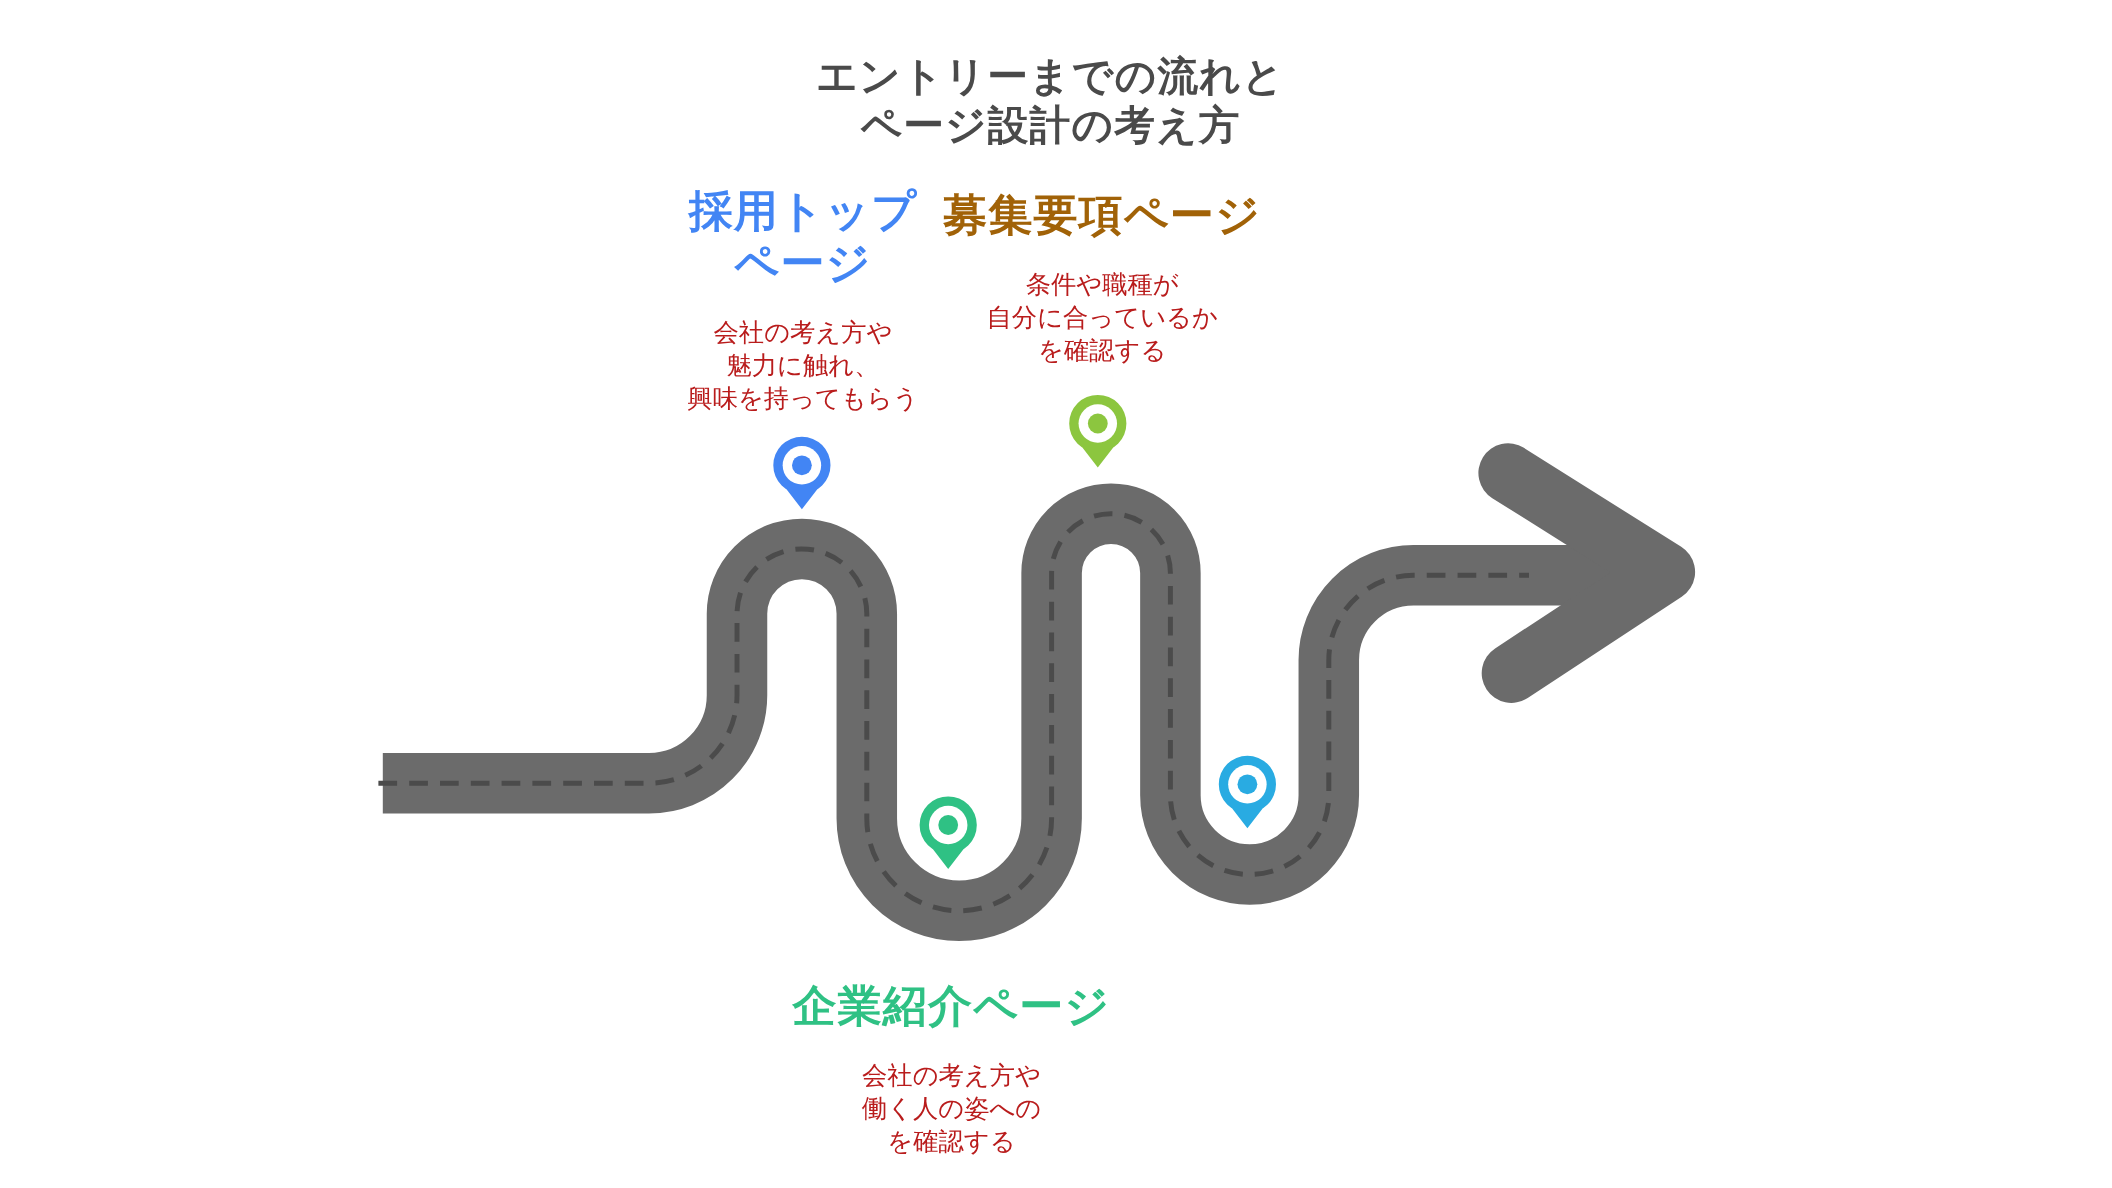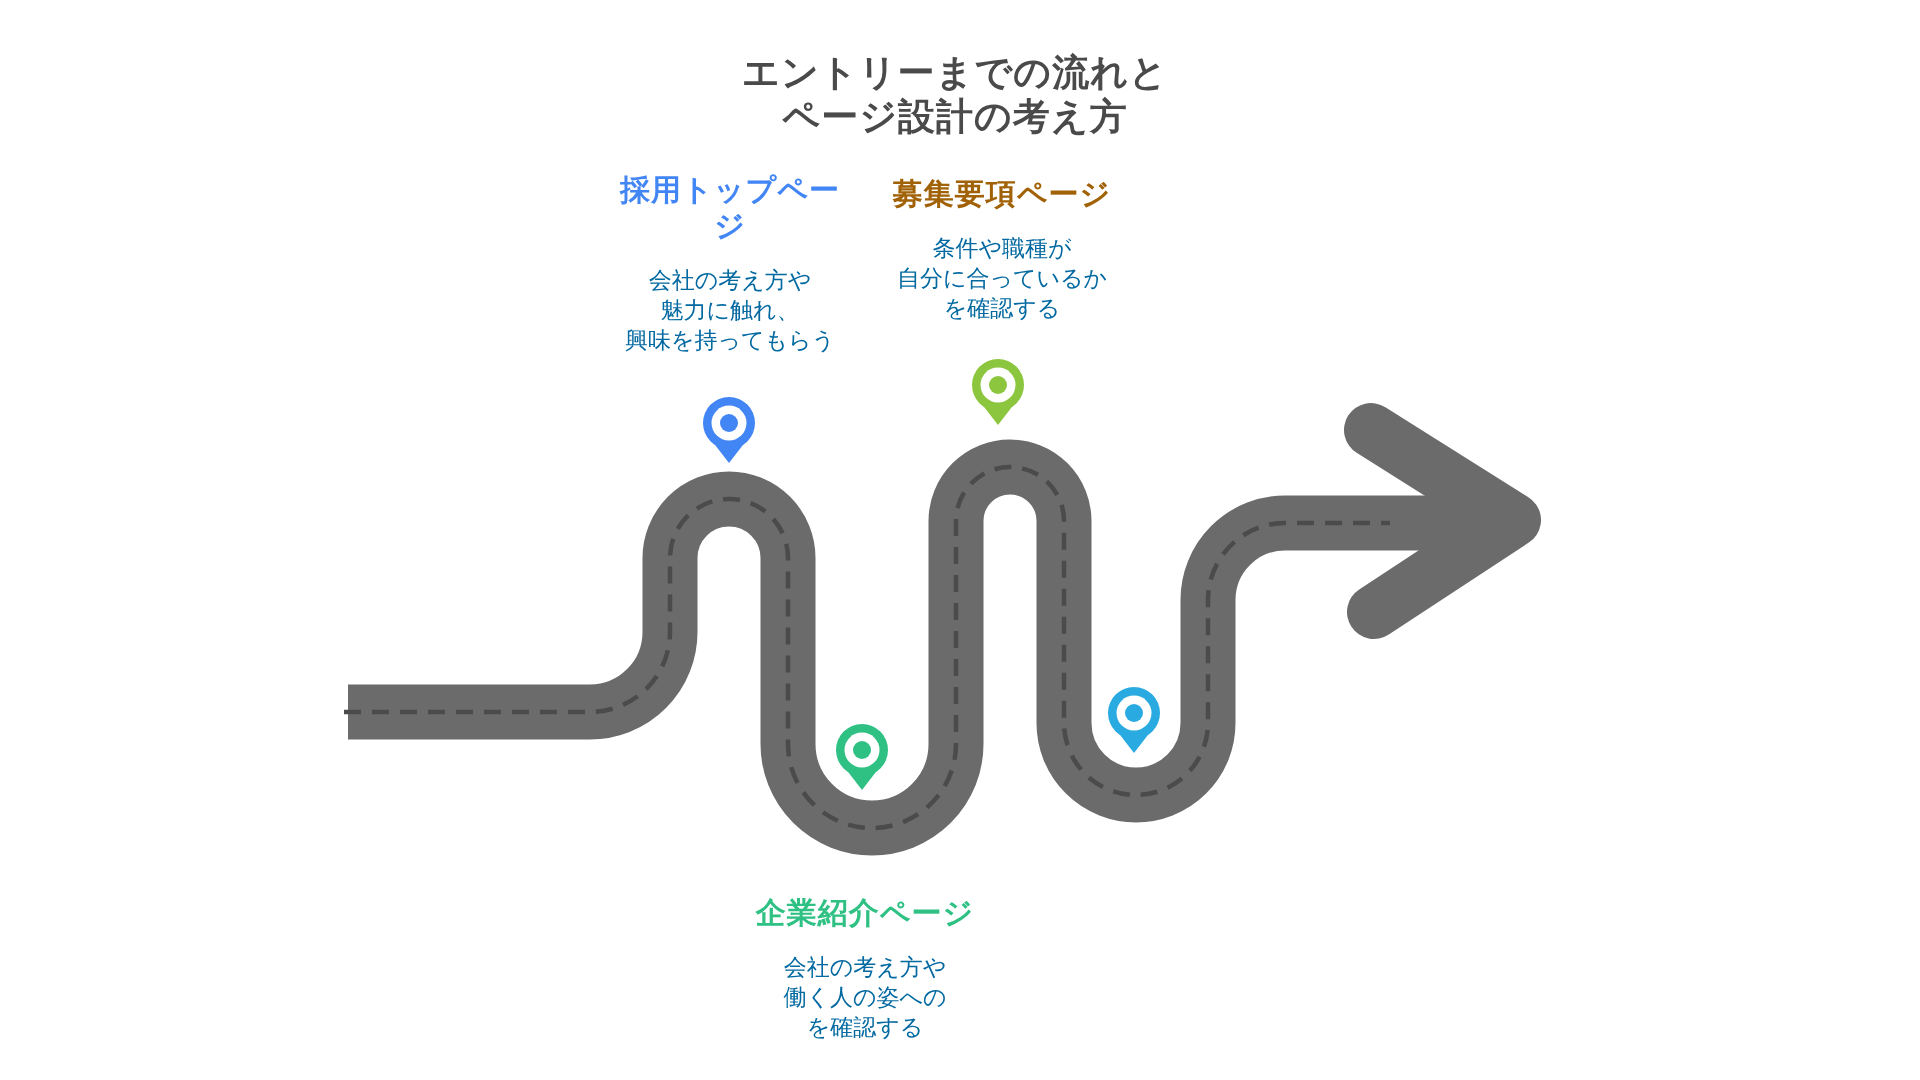--- a/index.html
+++ b/index.html
@@ -1,34 +1,34 @@
 <!DOCTYPE html>
 <html><head>
 <meta charset="utf-8">
 <style>
   html,body { margin:0; padding:0; background:#ffffff; }
   .stage {
     position:relative; width:1728px; height:1080px; background:#ffffff;
-    overflow:hidden; font-family:Liberation Serif, serif;border-radius:25px;
+    overflow:hidden; font-family:Liberation Mono, monospace;border-radius:25px;
   }
   .road-svg { position:absolute; left:0; top:0; width:1920px; height:1080px; }
   .road-base { fill:none; stroke-width:55; stroke-linecap:butt; }
   .road-dash { fill:none; stroke-width:4.5; stroke-dasharray:17 11; stroke-linecap:butt; }
   .road-arrow { fill:none; stroke-width:54; stroke-linecap:round; stroke-linejoin:round; }
   .page-title {
     position:absolute; left:955px; top:26px; transform:translateX(-50%);
     font-size:37px; font-weight:bold; color:#4a4a4a; letter-spacing:1px;
     line-height:1.2; text-align:center; white-space:pre-line;
   }
   .step { position:absolute; transform:translateX(-50%); text-align:center; }
   .step-label {
-    margin:0; font-size:30px; font-weight:bold; letter-spacing:1px; line-height:1.2;
+    margin:0; font-size:40px; font-weight:bold; letter-spacing:1px; line-height:1.2;
   }
   .step-desc {
-    margin:22px 0 0 0; font-size:23px; color:#0369a1; line-height:1.3;
+    margin:22px 0 0 0; font-size:23px; color:#b91c1c; line-height:1.3;
     white-space:pre-line;
   }
   .step-1 { left:730px;  top:172px; width:235px; }
   .step-2 { left:1002px; top:176px; width:300px; }
   .step-3 { left:865px;  top:895px; width:300px; }
   .step-4 { left:1134px; top:854px; width:300px; }
 </style>
 </head>
 <body>
 

